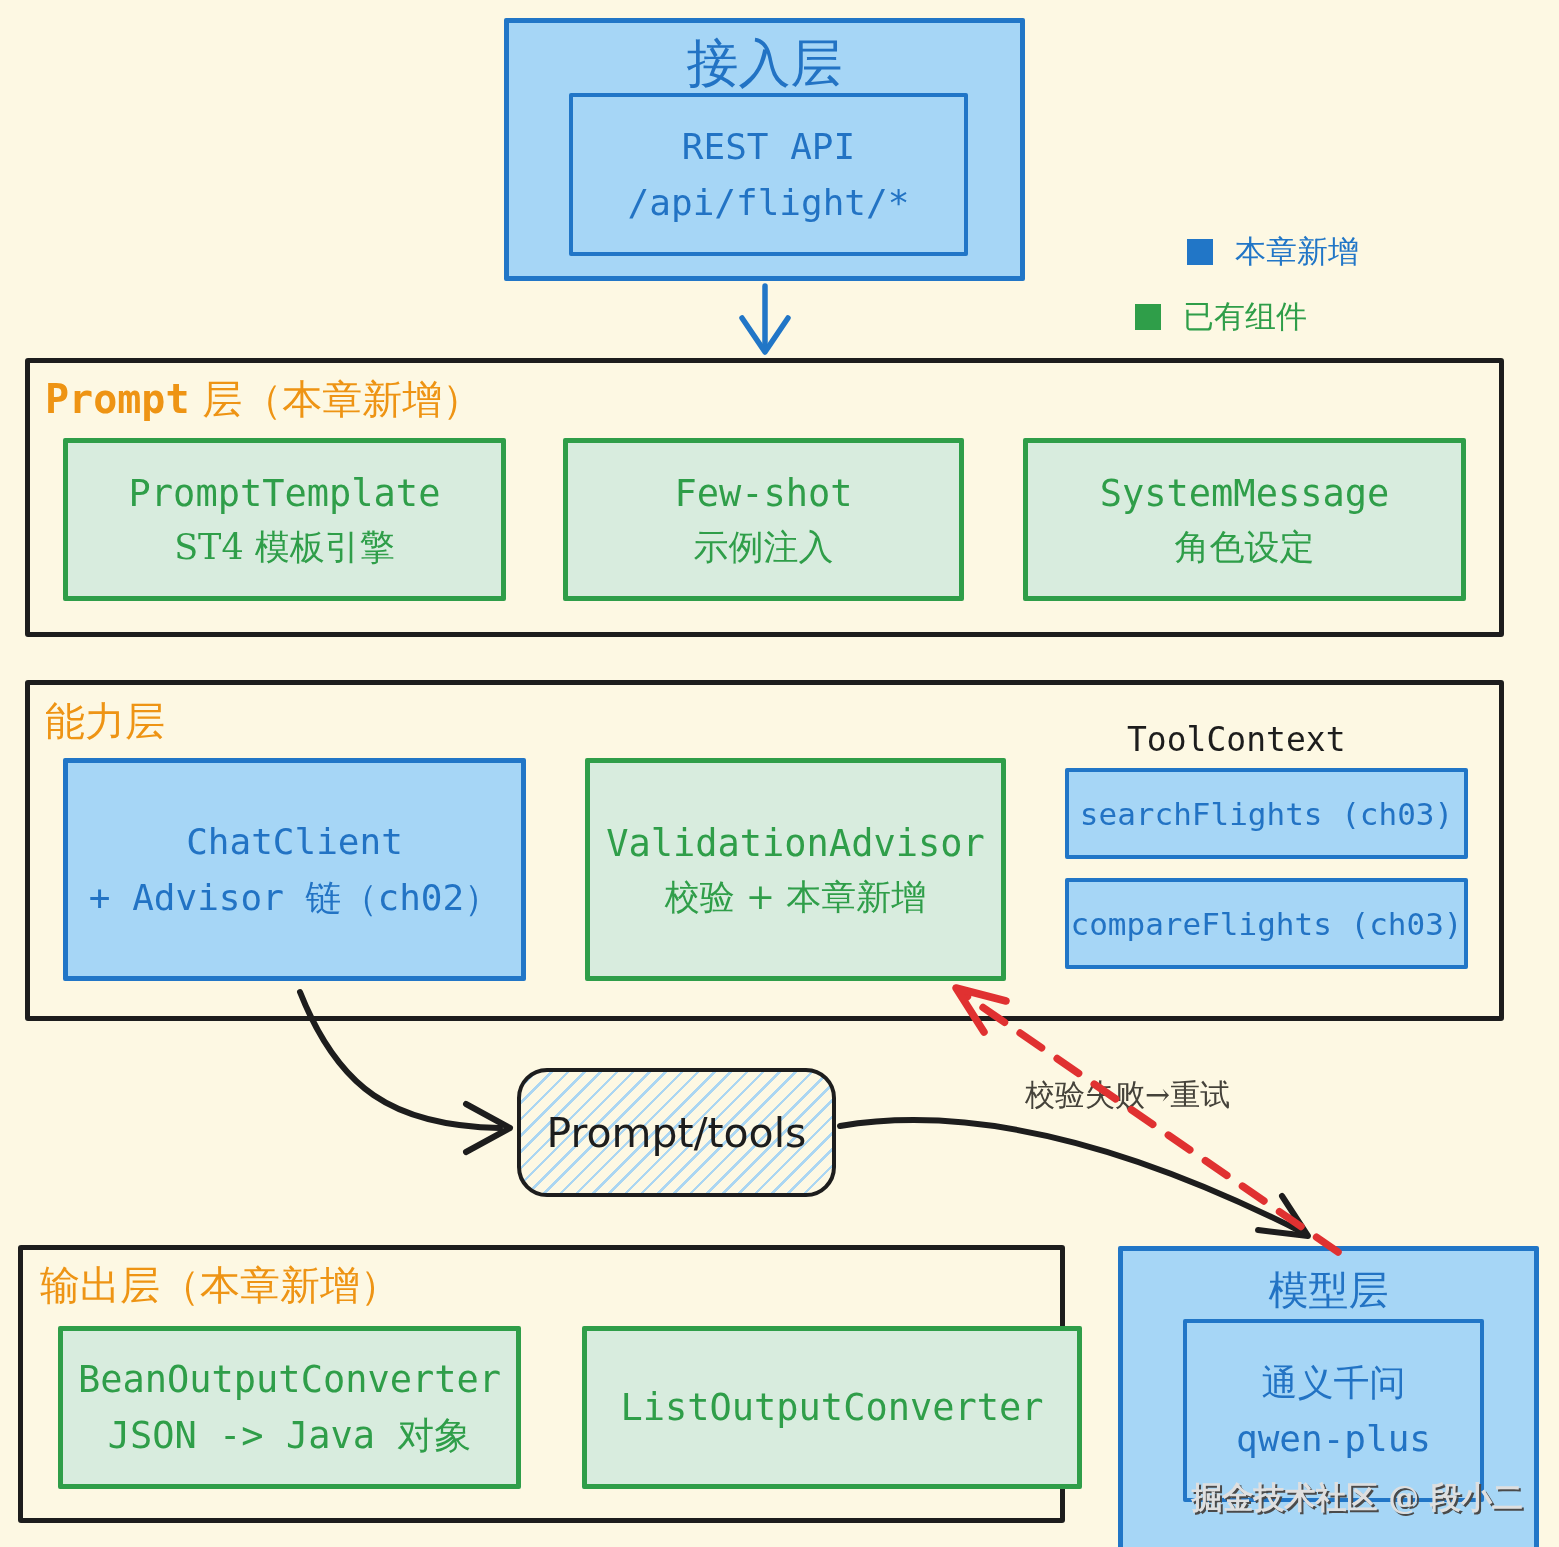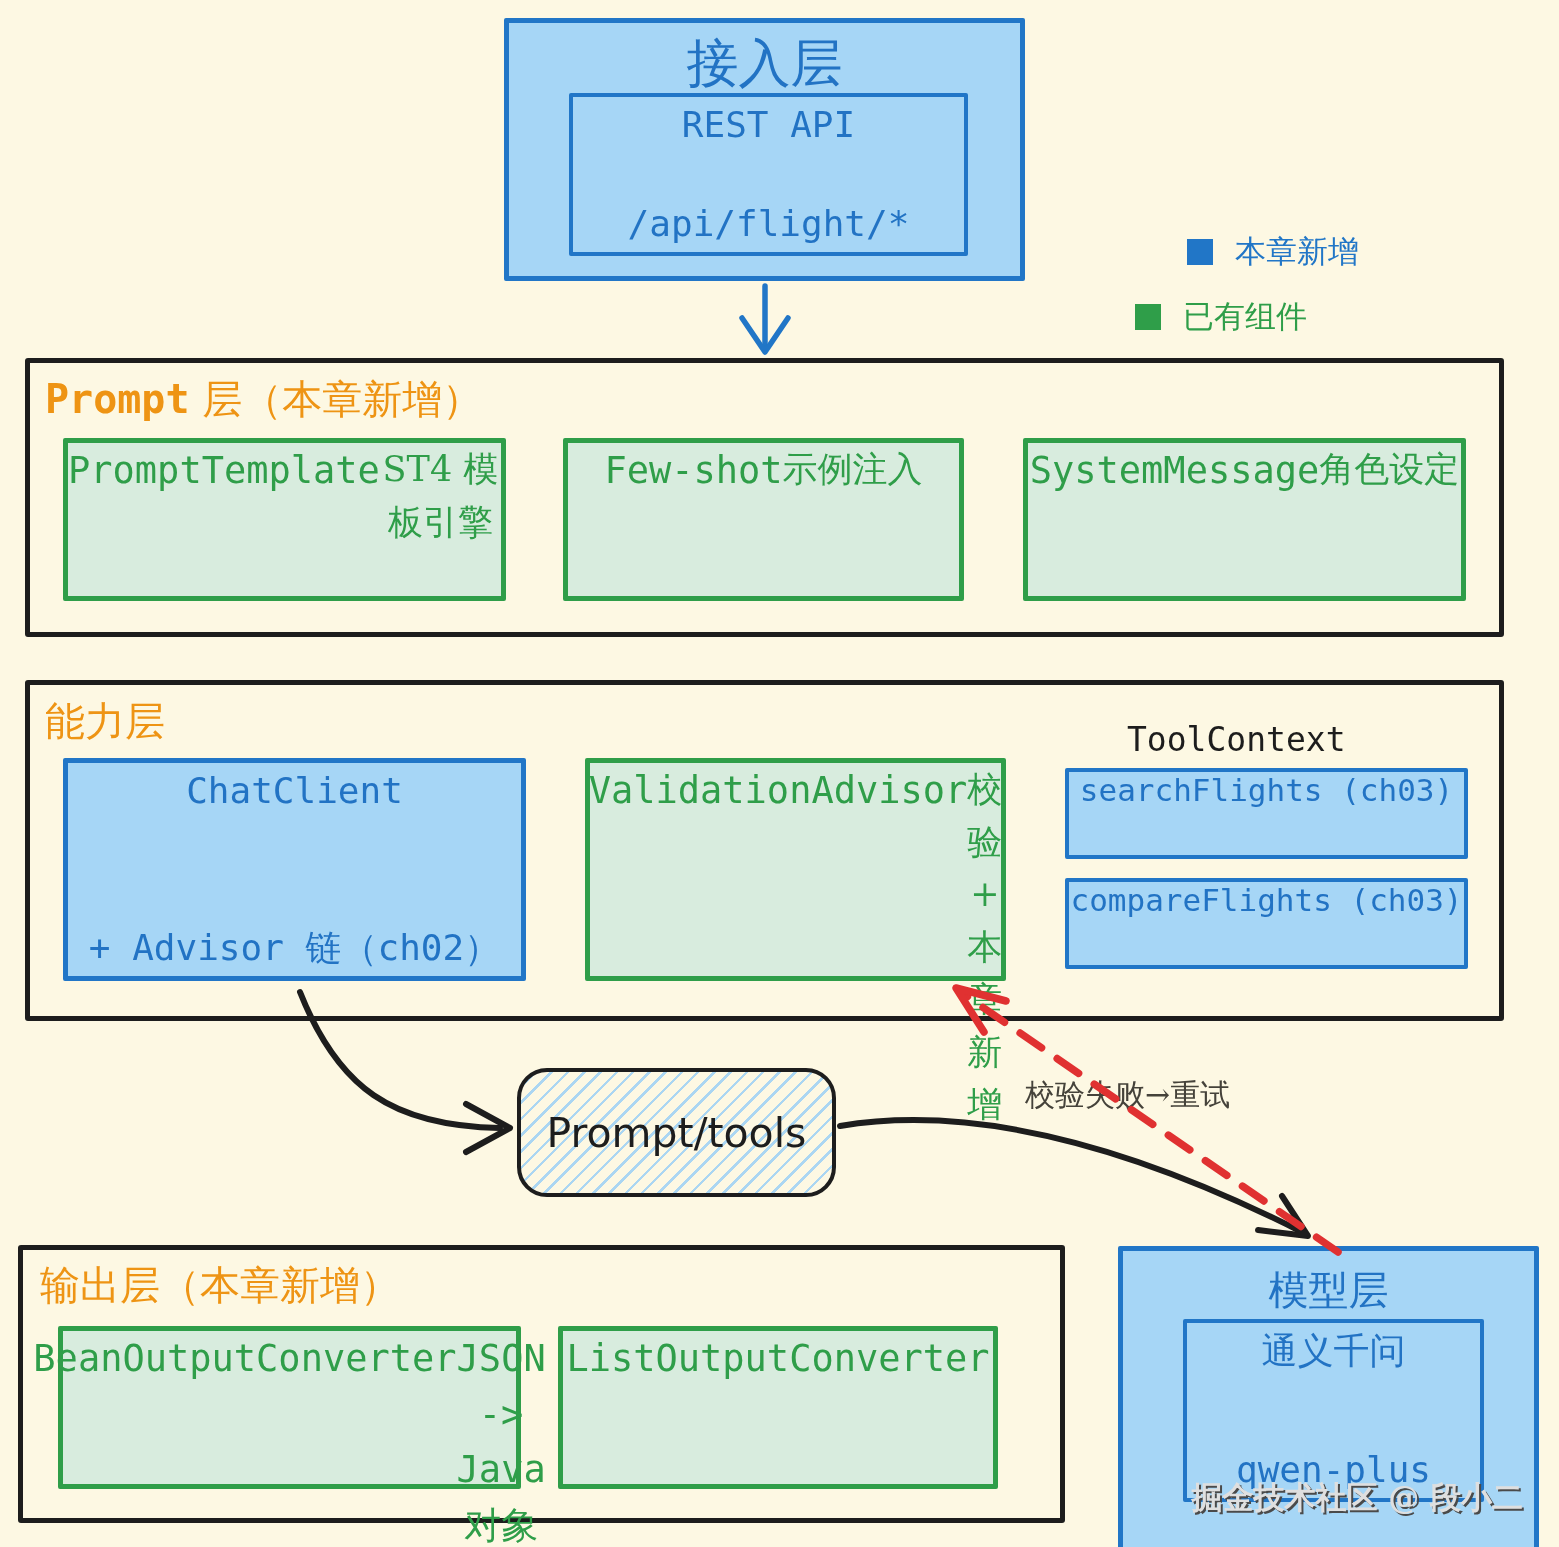--- a/index.html
+++ b/index.html
@@ -28,33 +28,33 @@
     white-space:nowrap;
   }
   .layer-title .mono{font-weight:bold;}
 
   
   .blue-box{
     background:#A6D6F6;
     border:5px solid #2176C7;
     border-radius:2px;
     color:#2273C4;
-    display:flex;flex-direction:column;align-items:center;justify-content:space-between;
+    display:flex;flex-direction:column;align-items:center;justify-content:center;
     text-align:center;
   }
   .blue-box .t1{font-size:36px;line-height:1.55;}
   .blue-box .t2{font-size:36px;line-height:1.55;}
 
   
   .green-box{
     background:#D8ECDE;
     border:5px solid #2F9E49;
     border-radius:2px;
     color:#2F9E49;
-    display:flex;align-items:flex-start;justify-content:center;
+    display:flex;flex-direction:column;align-items:center;justify-content:center;
     text-align:center;
   }
   .green-box .t1{font-size:37px;line-height:1.5;}
   .green-box .t2{font-size:35px;line-height:1.5;}
 
   .inner-box{
     border-width:4px;
   }
 
   
@@ -167,21 +167,21 @@
 
   <div class="small-label" style="left:1025px;top:1075px;">校验失败→重试</div>
 
   <div class="box layer" style="left:18px;top:1245px;width:1047px;height:278px;"></div>
   <div class="layer-title" style="left:40px;top:1258px;">输出层（本章新增）</div>
 
   <div class="box green-box" style="left:58px;top:1326px;width:463px;height:163px;">
     <div class="t1 mono">BeanOutputConverter</div>
     <div class="t1 mono">JSON -&gt; Java 对象</div>
   </div>
-  <div class="box green-box" style="left:558px;top:1326px;width:440px;height:163px;">
+  <div class="box green-box" style="left:582px;top:1326px;width:500px;height:163px;">
     <div class="t1 mono">ListOutputConverter</div>
   </div>
 
   <div class="box blue-box" style="left:1118px;top:1246px;width:421px;height:348px;justify-content:flex-start;">
     <div class="t2" style="font-size:40px;margin-top:8px;">模型层</div>
     <div class="box blue-box inner-box" style="left:60px;top:68px;width:301px;height:183px;">
       <div class="t2">通义千问</div>
       <div class="t1 mono">qwen-plus</div>
     </div>
   </div>

